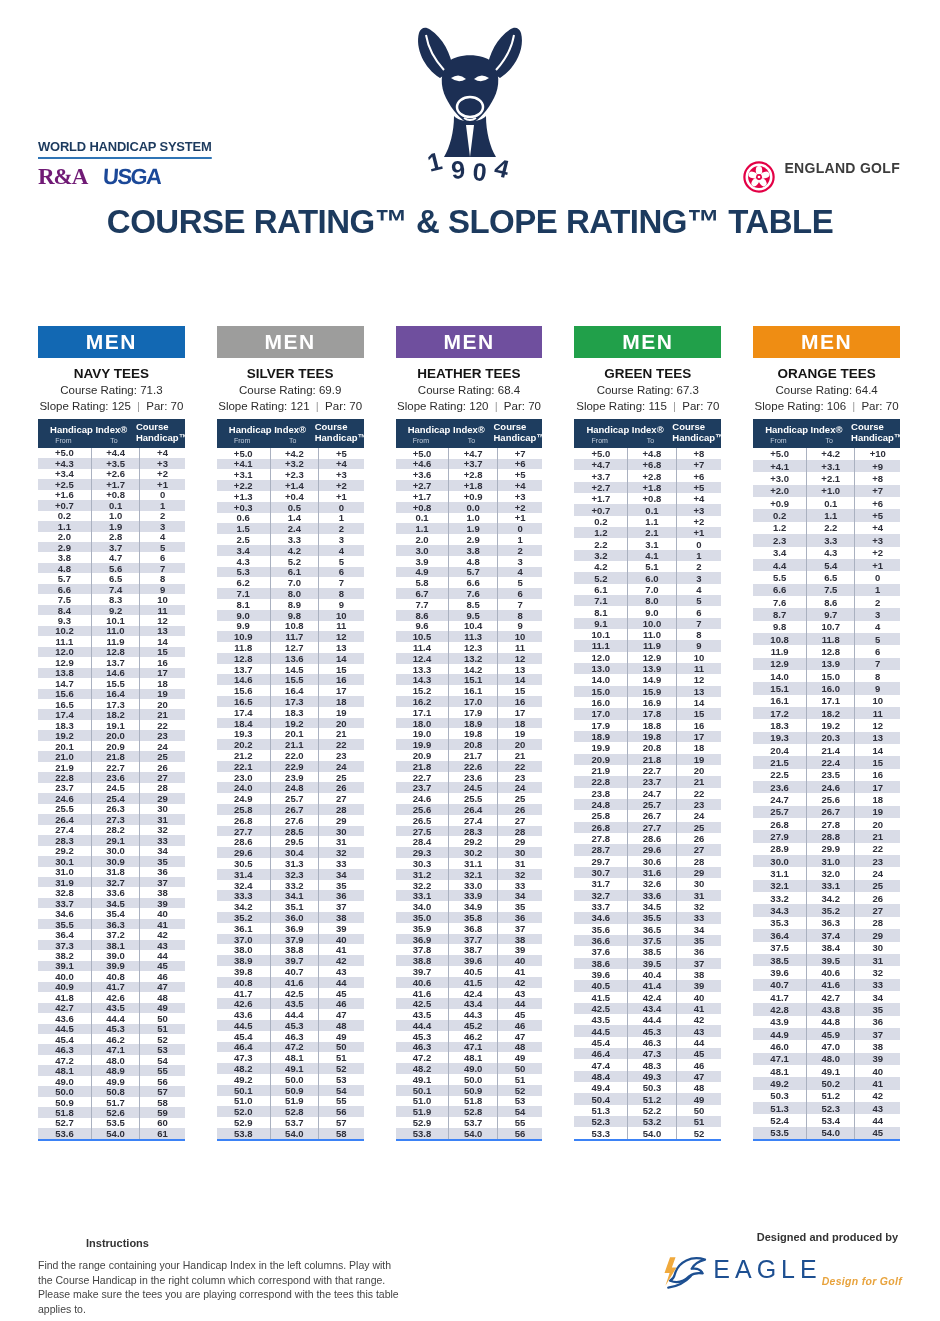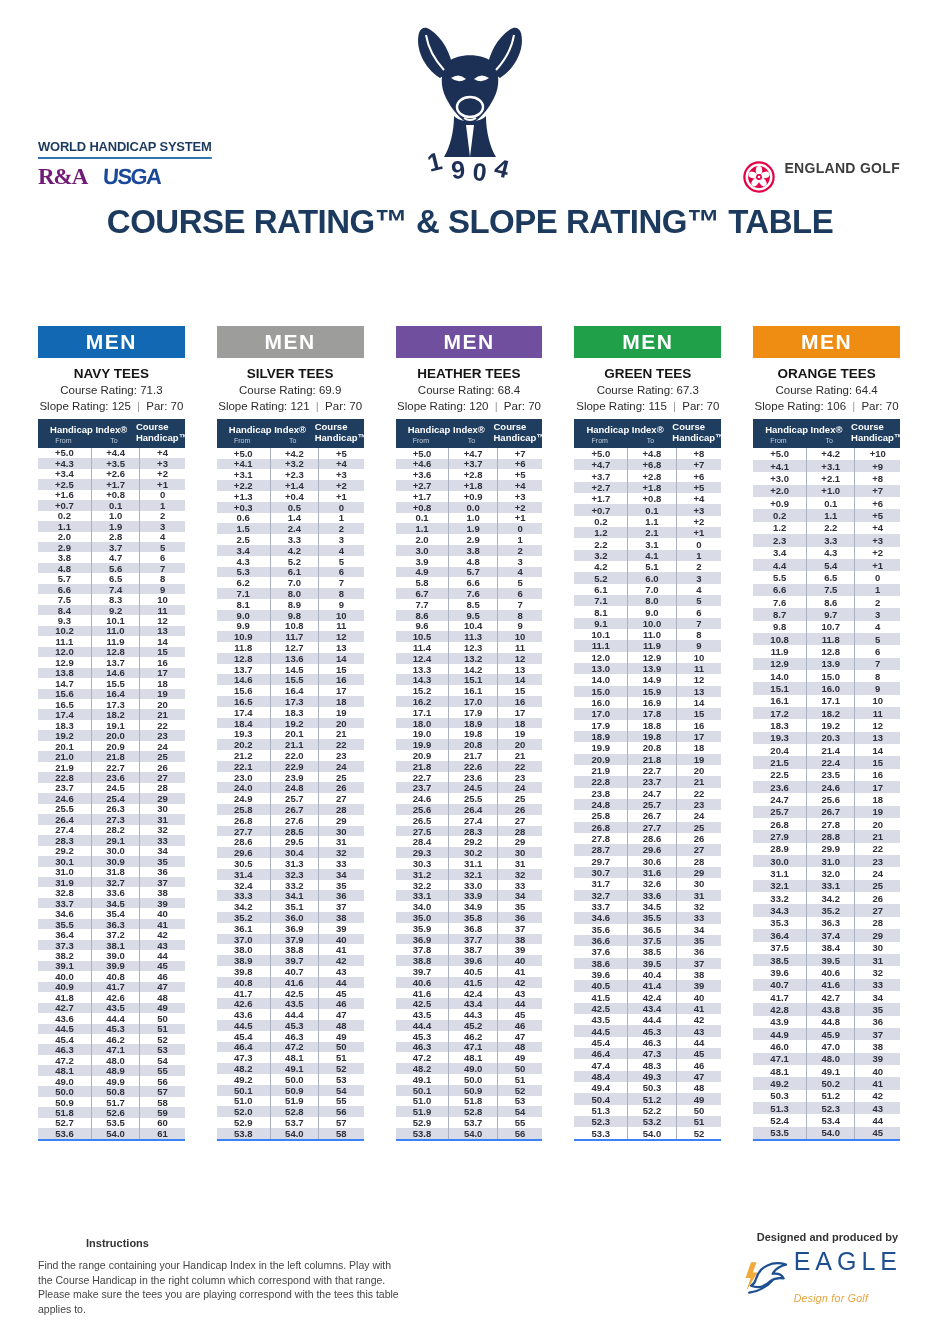--- a/index.html
+++ b/index.html
@@ -47,23 +47,23 @@
            align-items:center; justify-content:center; }
   .tcell.c0 { width:36%; }
   .tcell.c1 { width:33%; border-left:1px solid #aab1c0; }
   .tcell.c2 { width:31%; border-left:1px solid #aab1c0; }
   
   .instructions { position:absolute; left:38px; top:1237px; width:370px; }
   .inst-title { font-size:11px; font-weight:bold; color:#333333; margin-bottom:9px;padding-left:48px; }
   .inst-text { font-size:10.5px; color:#444444; line-height:1.4; }
   .produced-by { position:absolute; right:42px; top:1231px; font-size:11px; font-weight:bold; color:#333333; }
   .eagle-logo { position:absolute; right:38px; top:1249px; display:flex; align-items:center; gap:5px; }
-  .eagle-text-col { display:flex; flex-direction:column; }
+  .eagle-text-col { display:flex; flex-direction:row; }
   .eagle-name { font-size:25px; color:#1d4f91; letter-spacing:5px; line-height:1; }
-  .eagle-sub { font-size:10.5px; color:#e8a33d; font-style:italic; margin-top:18px; letter-spacing:0.3px; }
+  .eagle-sub { font-size:10.5px; color:#e8a33d; font-style:italic; margin-top:18px; letter-spacing:0.3px;font-weight:bold; }
 </style>
 </head>
 <body>
 
 <div class="whs-block">
   <span class="whs-word">WORLD HANDICAP SYSTEM</span>
   <div class="ra-usga">
     <span class="ra-logo">R&amp;A</span>
     <span class="usga-logo">USGA</span>
   </div>

